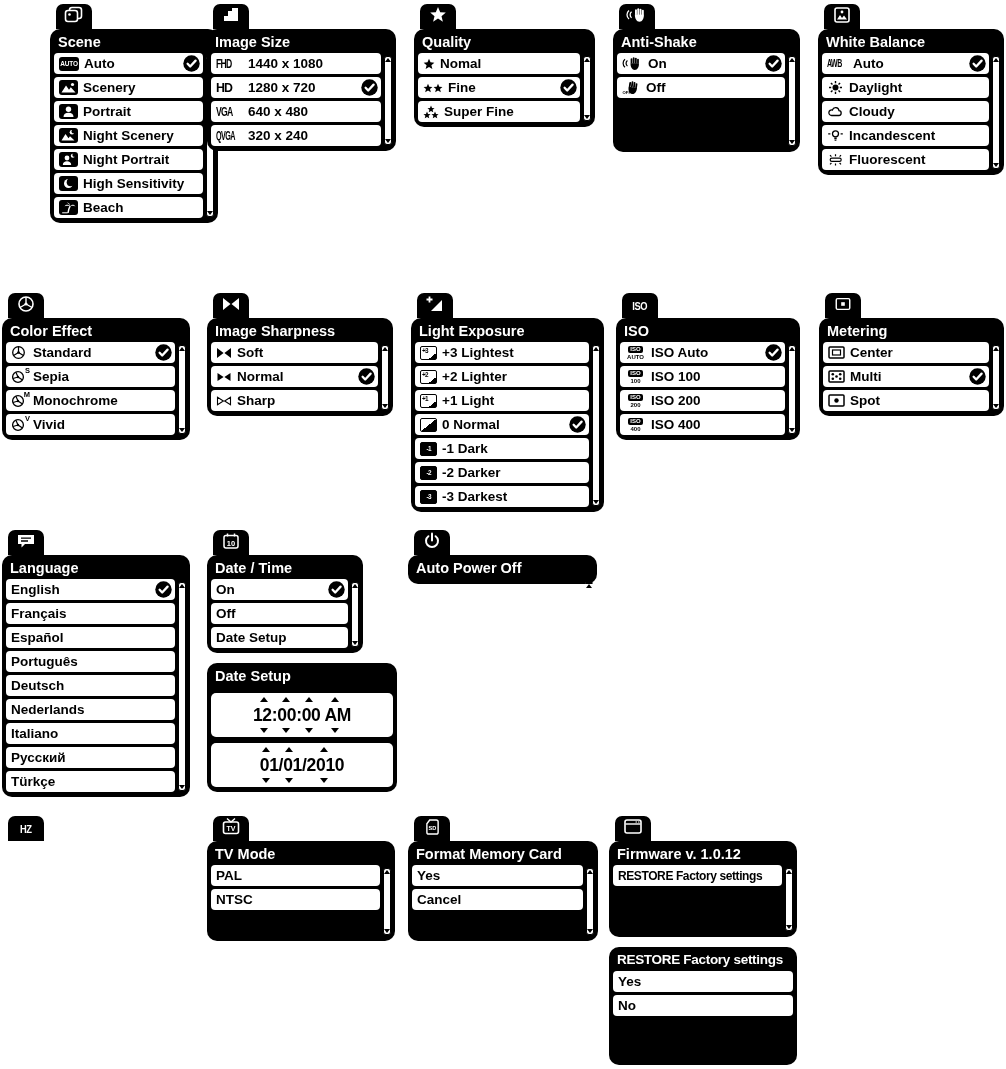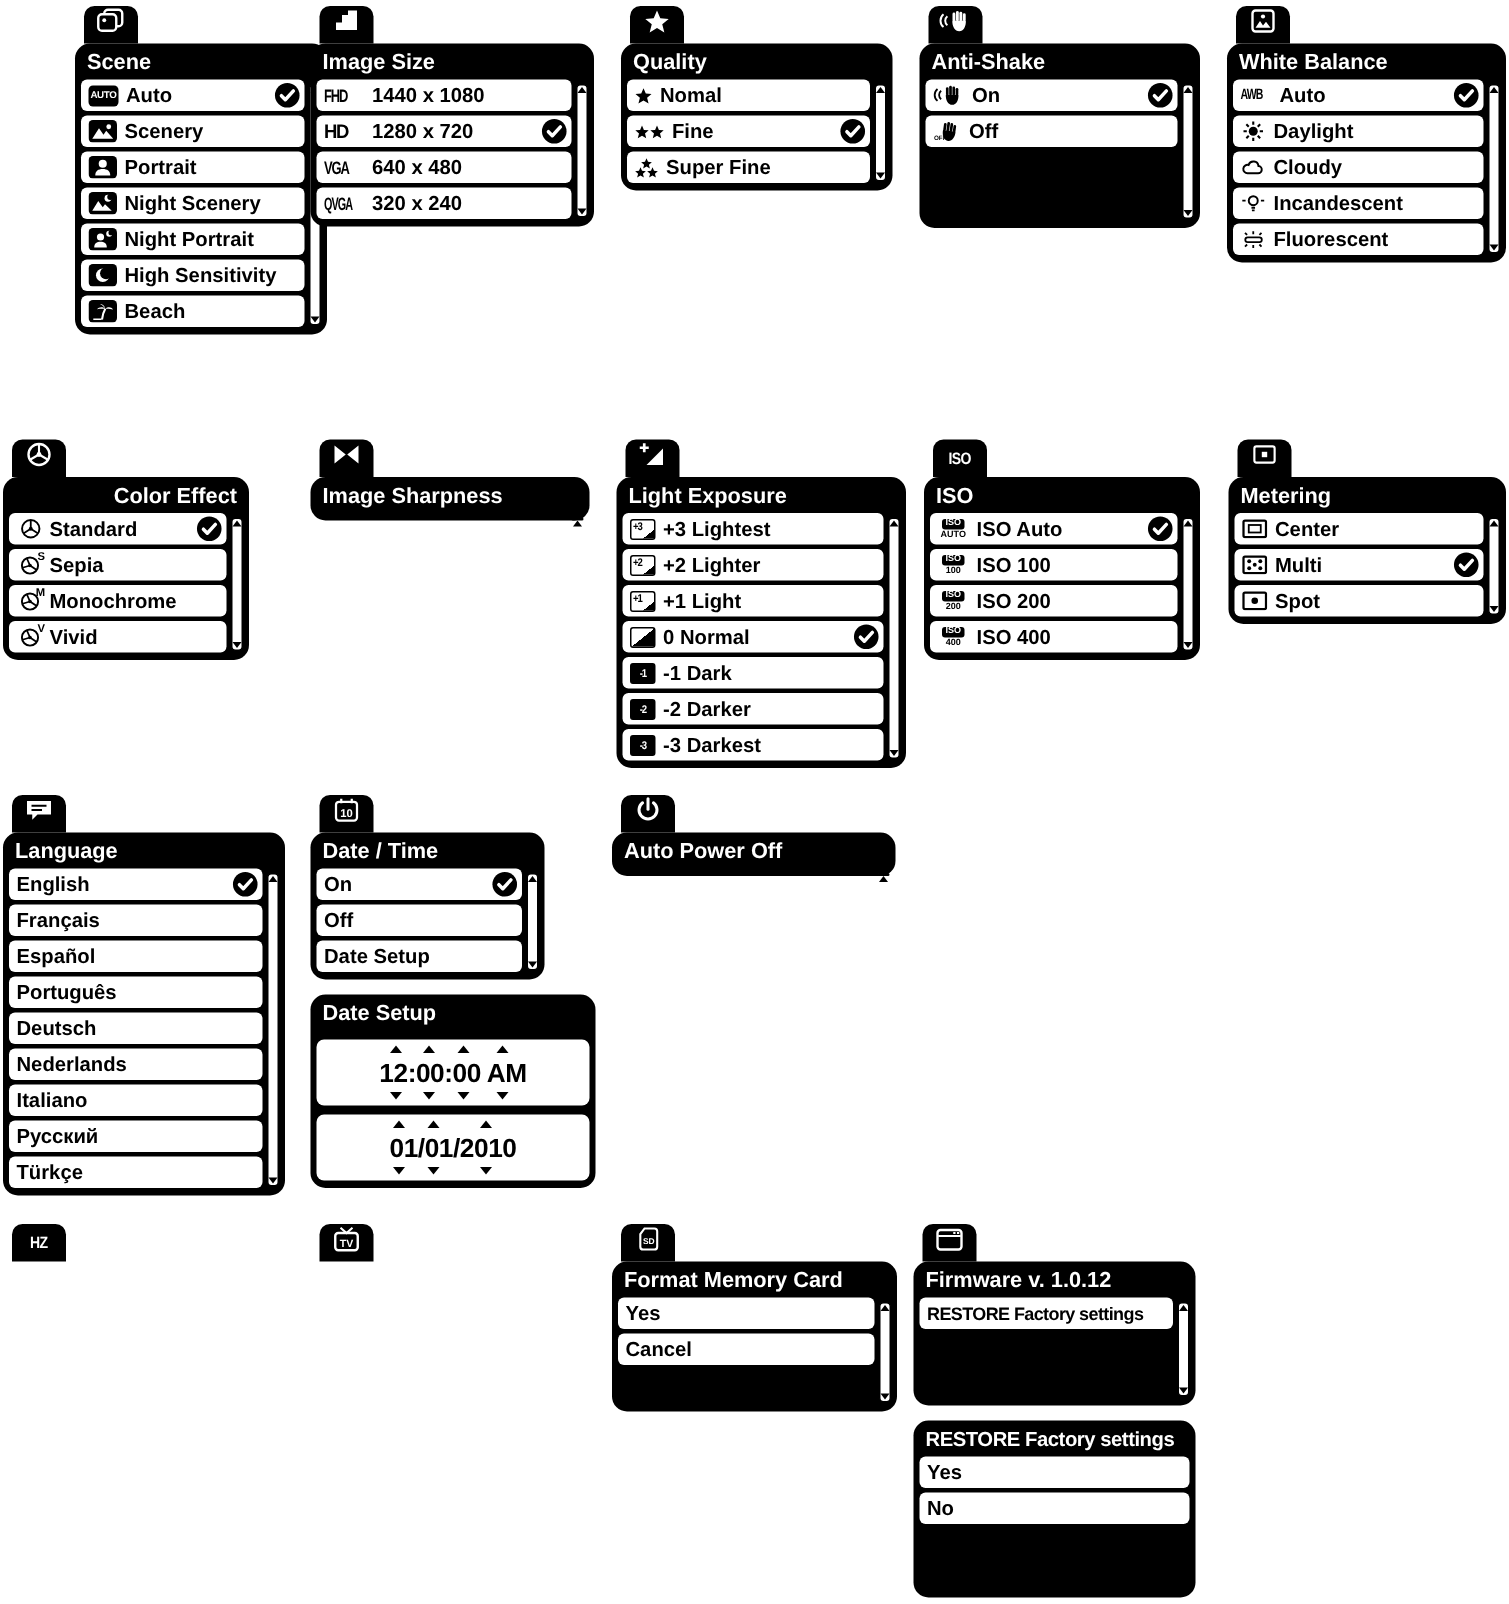--- a/index.html
+++ b/index.html
@@ -68,21 +68,21 @@
              border-bottom:5.5px solid #000; }
   .spin.dn { bottom:4px; border-left:4.5px solid transparent; border-right:4.5px solid transparent;
              border-top:5.5px solid #000; }
 
   
   #m-scene     { left:2px;   top:4px;   width:216px;padding-left:48px; }
   #m-imagesize { left:207px; top:4px;   width:189px; }
   #m-quality   { left:414px; top:4px;   width:181px; }
   #m-antishake { left:613px; top:4px;   width:187px; }
   #m-wb        { left:818px; top:4px;   width:186px; }
-  #m-ce        { left:2px;   top:293px; width:164px;text-align:right; }
+  #m-ce        { left:2px;   top:293px; width:188px; }
   #m-sharp     { left:207px; top:293px; width:186px; }
   #m-exposure  { left:411px; top:293px; width:193px; }
   #m-iso       { left:616px; top:293px; width:184px; }
   #m-meter     { left:819px; top:293px; width:185px; }
   #m-lang      { left:2px;   top:530px; width:188px; }
   #m-datetime  { left:207px; top:530px; width:156px; }
   #m-datesetup { left:207px; top:663px; width:190px; }
   #m-apo       { left:408px; top:530px; width:189px; }
   #m-freq      { left:2px;   top:816px; width:188px; }
   #m-tv        { left:207px; top:816px; width:188px; }
@@ -425,20 +425,44 @@
 </div>
 
 <div class="menu has-sb" id="m-sharp">
   <div class="tab">
       <span><svg width="20" height="16" viewBox="0 0 20 16">
           <path d="M2 2 L9.5 8 L2 14 Z M18 2 L10.5 8 L18 14 Z" fill="#fff"></path>
         </svg></span>
     </div>
   <div class="panel">
     <div class="title">Image Sharpness</div>
+    <div class="items">
+      <div class="item">
+          <svg class="btic" width="16" height="12" viewBox="0 0 16 12">
+            <path d="M1 1 L7.6 6 L1 11 Z M15 1 L8.4 6 L15 11 Z" fill="#000"></path>
+          </svg>
+          <span class="lbl">Soft</span>
+        </div>
+      <div class="item">
+          <svg class="btic" width="16" height="12" viewBox="0 0 16 12">
+            <path d="M1.5 2 L7.6 6 L1.5 10 Z M14.5 2 L8.4 6 L14.5 10 Z" fill="#000"></path>
+          </svg>
+          <span class="lbl">Normal</span>
+          <span class="check"><svg viewBox="0 0 17 17">
+              <circle cx="8.5" cy="8.5" r="8.2" fill="#000"></circle>
+              <path d="M4.6 8.8 l2.6 2.7 L12.6 5.6" fill="none" stroke="#fff" stroke-width="2.3" stroke-linecap="round" stroke-linejoin="round"></path>
+            </svg></span>
+        </div>
+      <div class="item">
+          <svg class="btic" width="16" height="12" viewBox="0 0 16 12">
+            <path d="M1.5 2.2 L7.4 6 L1.5 9.8 Z M14.5 2.2 L8.6 6 L14.5 9.8 Z" fill="none" stroke="#000" stroke-width="1.1"></path>
+          </svg>
+          <span class="lbl">Sharp</span>
+        </div>
+    </div>
     <div class="sb"></div>
   </div>
 </div>
 
 <div class="menu has-sb" id="m-exposure">
   <div class="tab">
       <span><svg width="20" height="18" viewBox="0 0 20 18">
           <path d="M4.5 1.5 v6 M1.5 4.5 h6" stroke="#fff" stroke-width="1.8"></path>
           <path d="M6 16 L17 5 L17 16 Z" fill="#fff"></path>
         </svg></span>
@@ -708,20 +732,32 @@
 </div>
 
 <div class="menu has-sb" id="m-tv">
   <div class="tab">
       <span><svg width="20" height="19" viewBox="0 0 20 18">
           <path d="M6 1 l4 3.5 L14 1" stroke="#fff" stroke-width="1.4" fill="none"></path>
           <rect x="2.5" y="4.5" width="15" height="11.5" rx="2" fill="none" stroke="#fff" stroke-width="1.6"></rect>
           <text x="10" y="13.5" font-size="7" font-weight="bold" fill="#fff" text-anchor="middle">TV</text>
         </svg></span>
     </div>
+  <div class="panel">
+    <div class="title">TV Mode</div>
+    <div class="items">
+      <div class="item">
+          <span class="lbl">PAL</span>
+        </div>
+      <div class="item">
+          <span class="lbl">NTSC</span>
+        </div>
+    </div>
+    <div class="sb"></div>
+  </div>
 </div>
 
 <div class="menu has-sb" id="m-sd">
   <div class="tab">
       <span><svg width="15" height="18" viewBox="0 0 16 18">
           <path d="M5 1.5 h7 a2 2 0 0 1 2 2 v11 a2 2 0 0 1 -2 2 h-8 a2 2 0 0 1 -2 -2 V5.5 Z" fill="none" stroke="#fff" stroke-width="1.5"></path>
           <text x="8" y="12.5" font-size="6" font-weight="bold" fill="#fff" text-anchor="middle">SD</text>
         </svg></span>
     </div>
   <div class="panel">

